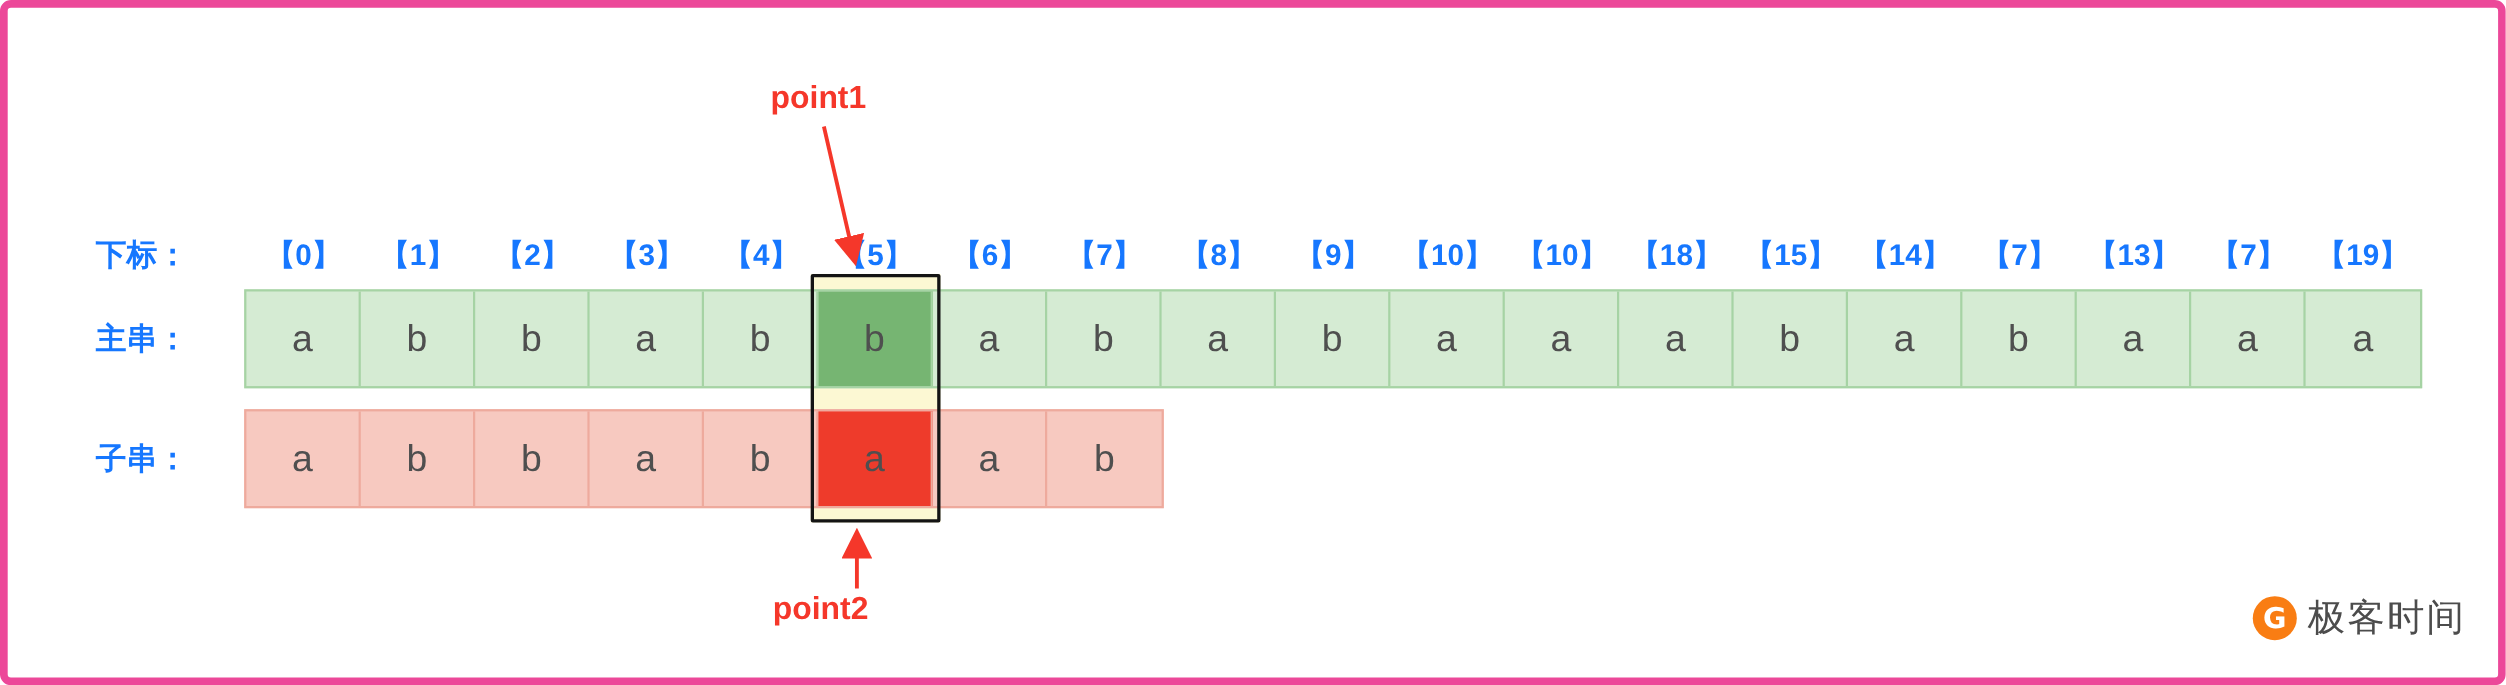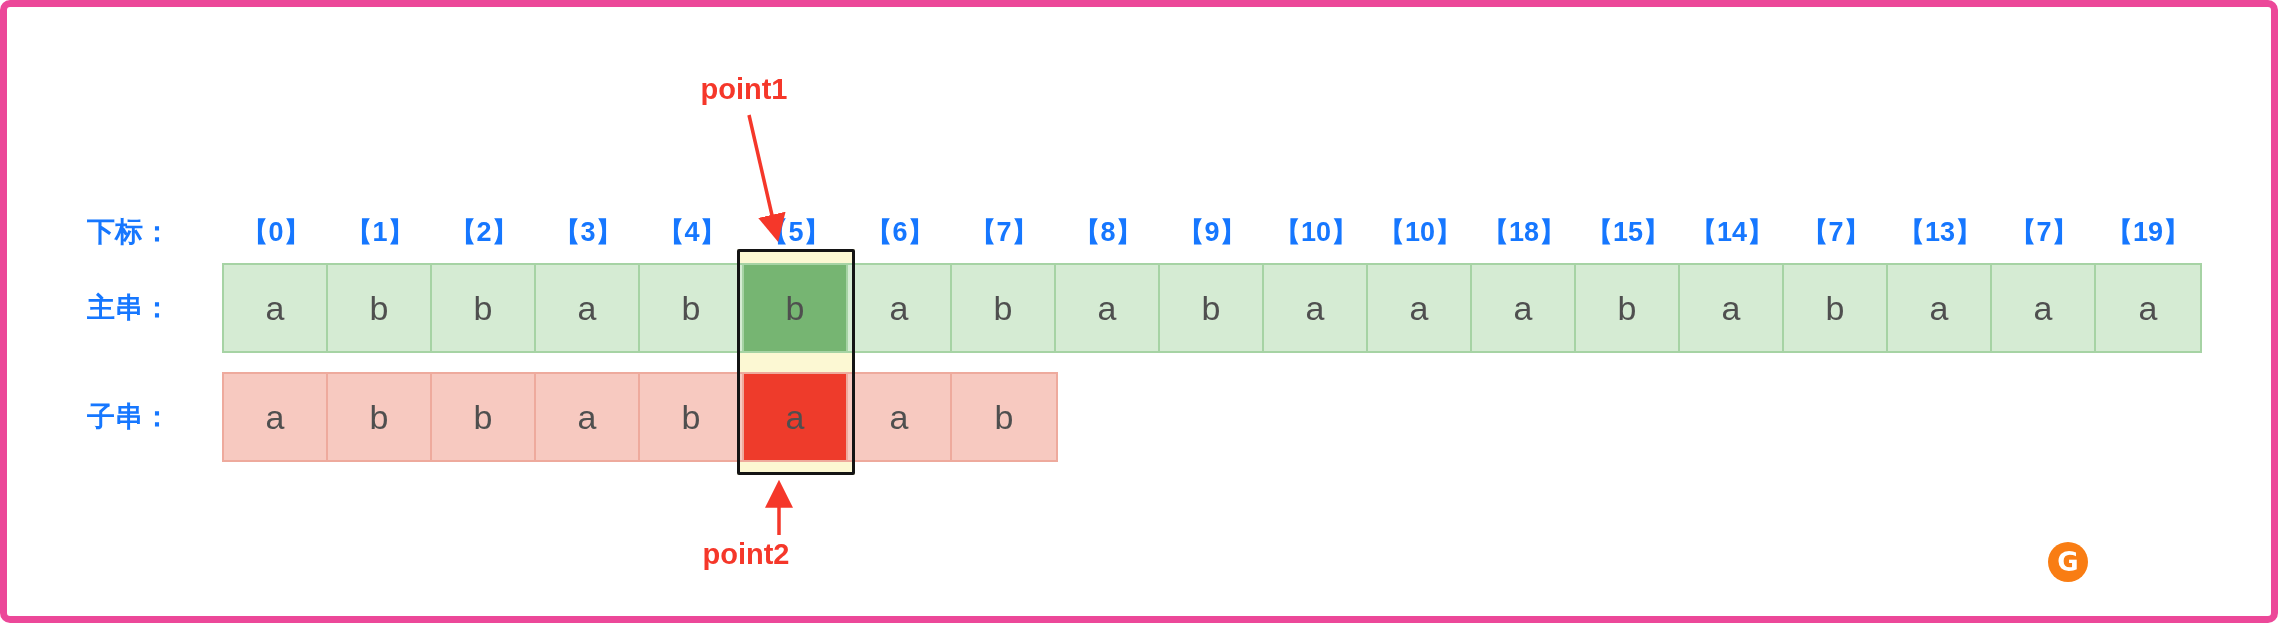--- a/index.html
+++ b/index.html
@@ -188,15 +188,16 @@
 
   <div class="hl-border"></div>
 
   <div class="ptr ptr-bottom">point2</div>
 
   <div class="logo">
     <svg class="logo-icon" viewBox="0 0 42 42">
       <circle cx="21" cy="21" r="20"></circle>
       <text x="21" y="30" font-size="26" text-anchor="middle">G</text>
     </svg>
+    <span class="logo-text">极客时间</span>
   </div>
 
 </div>
 
 </body></html>

